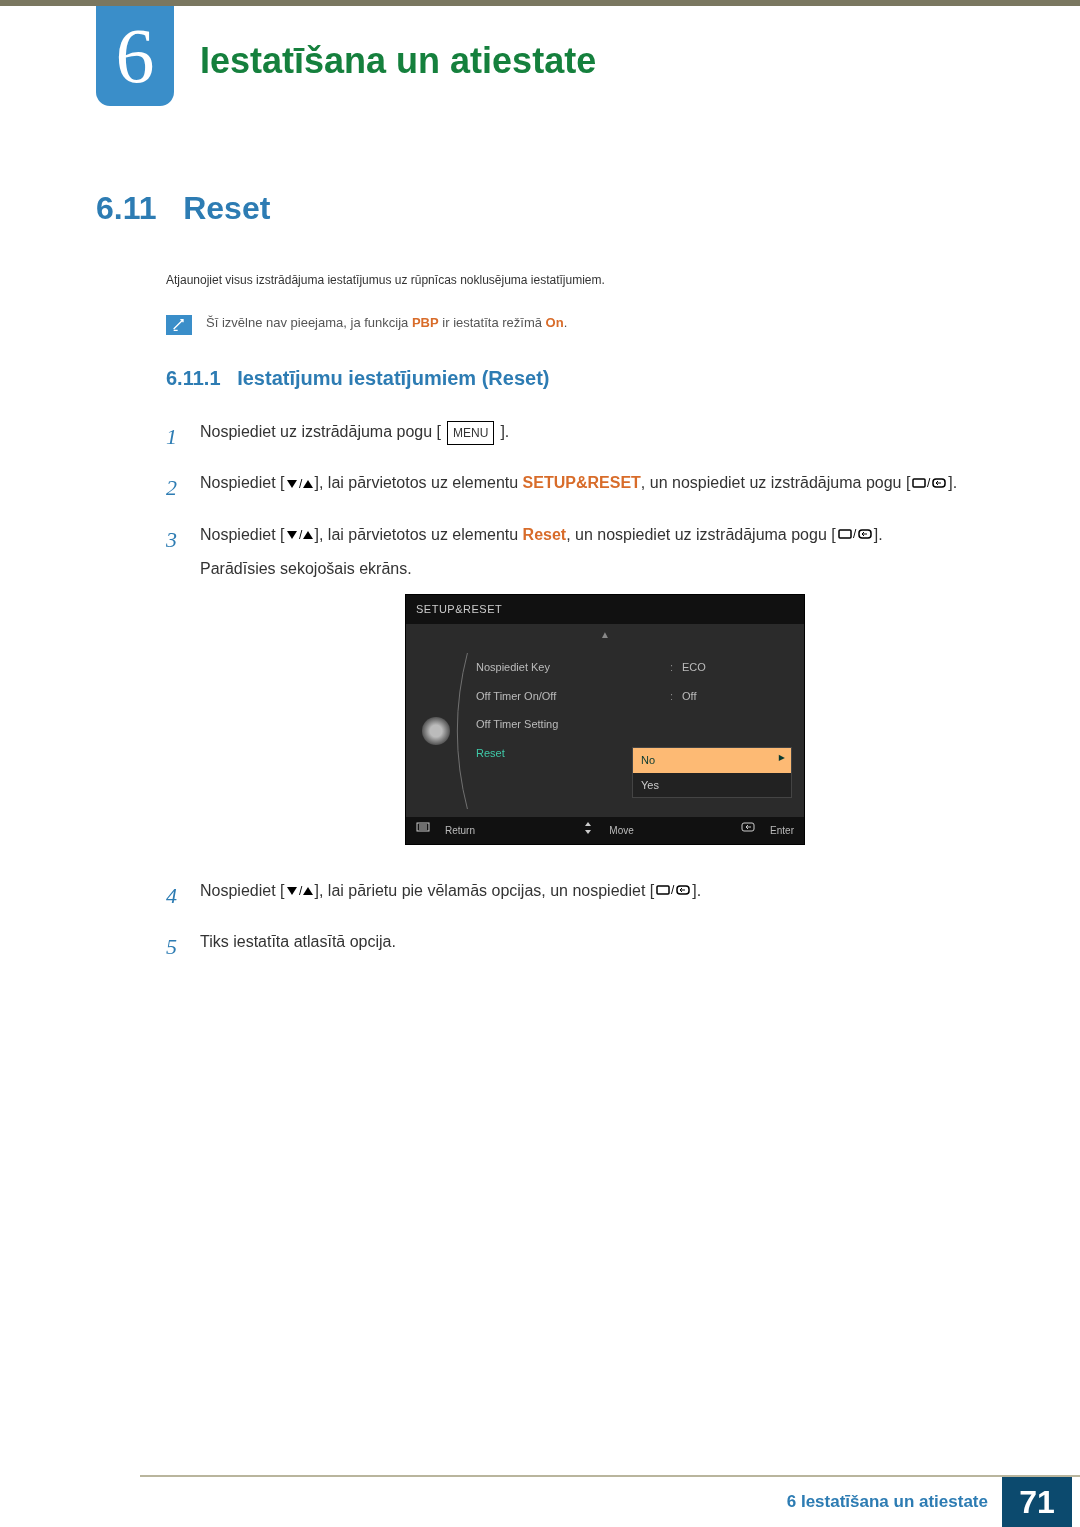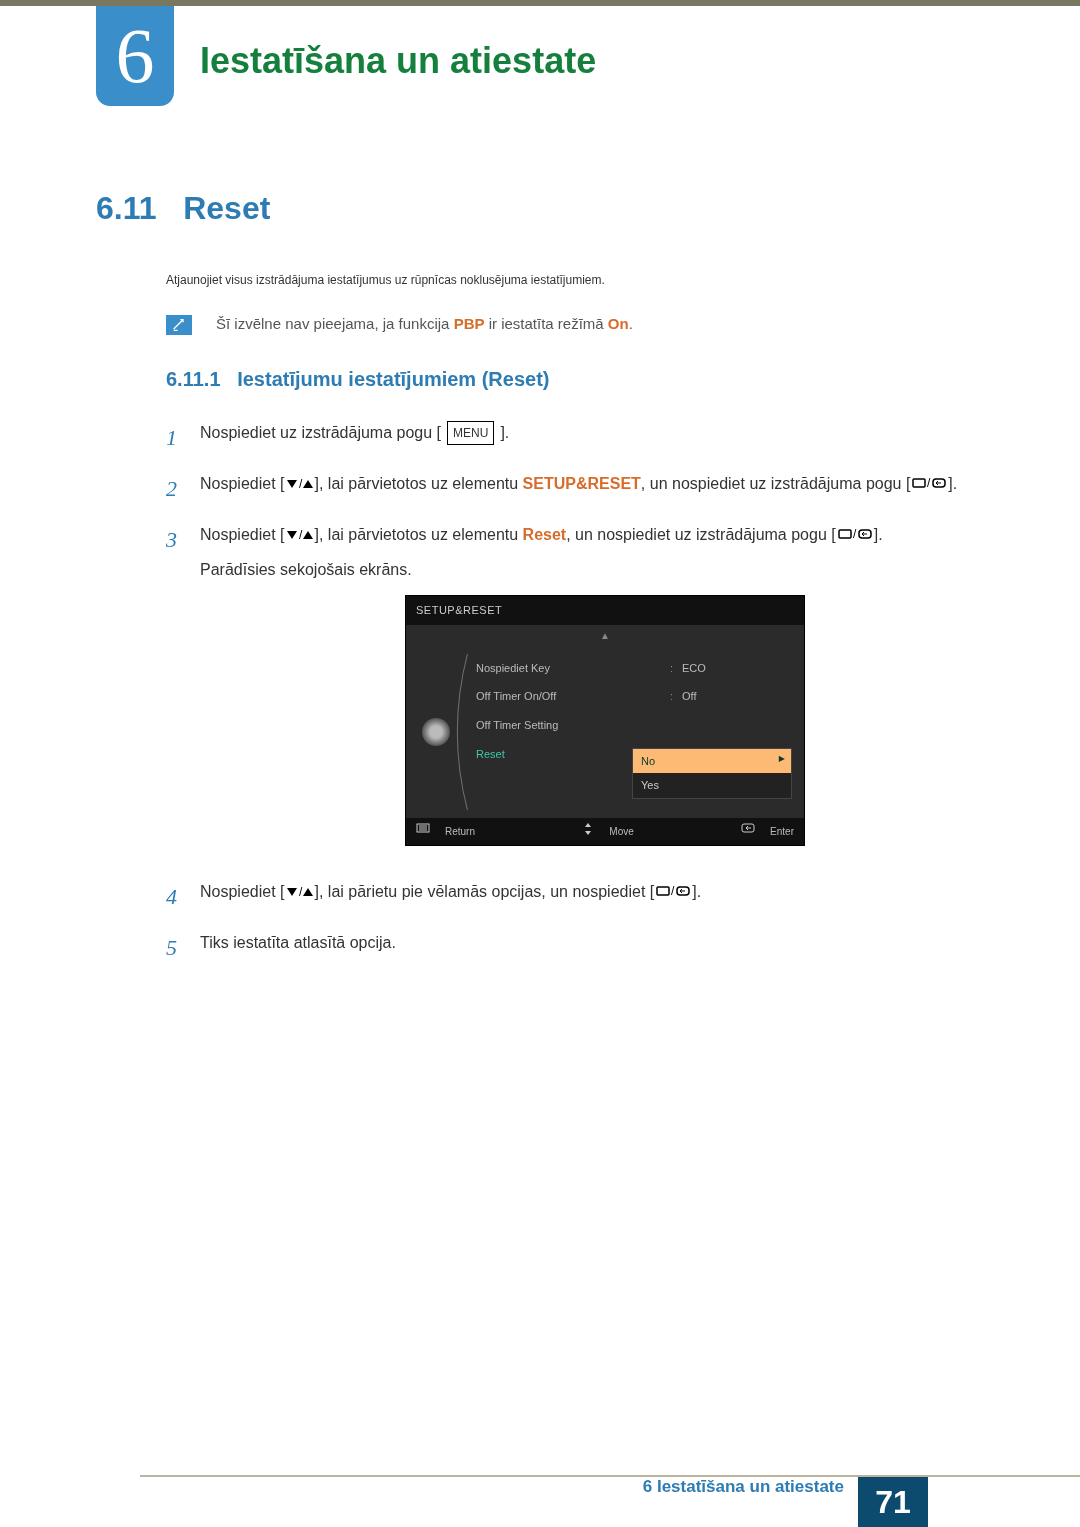--- a/index.html
+++ b/index.html
@@ -72,24 +72,23 @@
     width: 26px; height: 20px;
     background: #3a8ec9;
     display: flex;
     align-items: center;
     justify-content: center;
     flex-shrink: 0;
     margin-top: 2px;
   }
   .note-icon svg { width: 16px; height: 16px; }
   .note-text {
-    font-size: 15px;
+    font-size: 13px;
     color: #555;
     line-height: 1.5;
-    margin-left: 10px;
   }
   .bold-or { color: #d86c2a; font-weight: bold; }
   .sub-title {
     font-size: 20px;
     color: #2d7cb3;
     font-weight: bold;
     margin-left: 70px;
     margin-bottom: 28px;
   }
   .steps {
@@ -225,23 +224,24 @@
     background: #111;
     color: #bbb;
     font-size: 10px;
     padding: 5px 10px;
     justify-content: space-between;
   }
   .osd-footer span { display: flex; align-items: flex-start; gap: 15px; }
   .footer {
     position: absolute;
     bottom: 0; left: 0;
-    width: 928px;
+    width: 1072px;
     display: flex;
     justify-content: flex-end;
+    align-items: center;
   }
   .footer-label {
     color: #2d7cb3;
     font-weight: bold;
     font-size: 17px;
     padding-right: 14px;
   }
   .footer-page {
     background: #0c4a6e;
     color: #fff;

